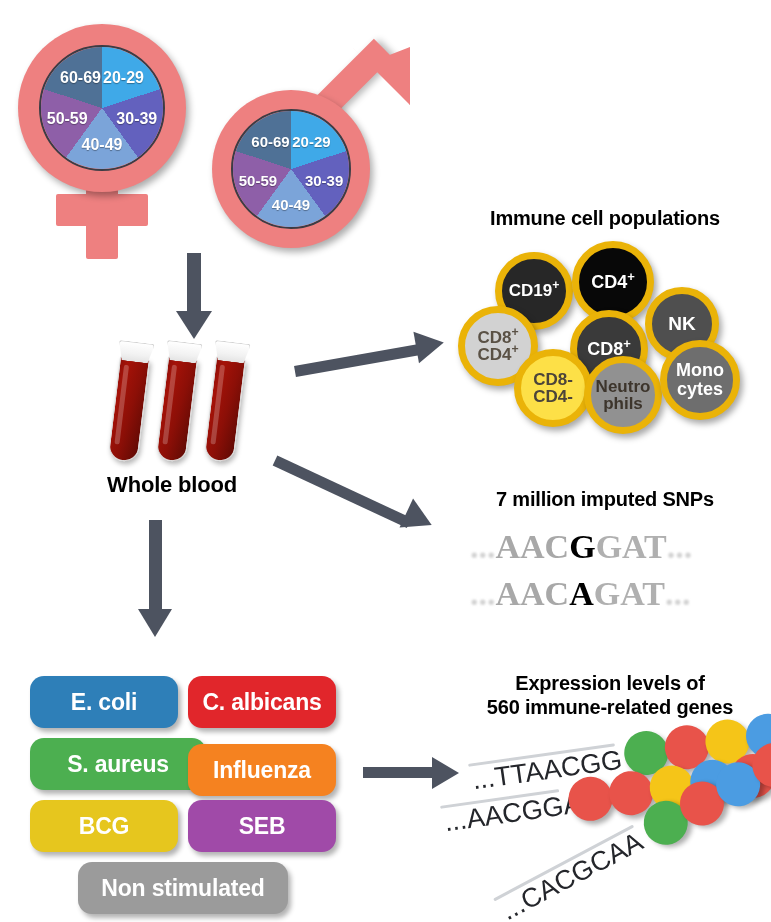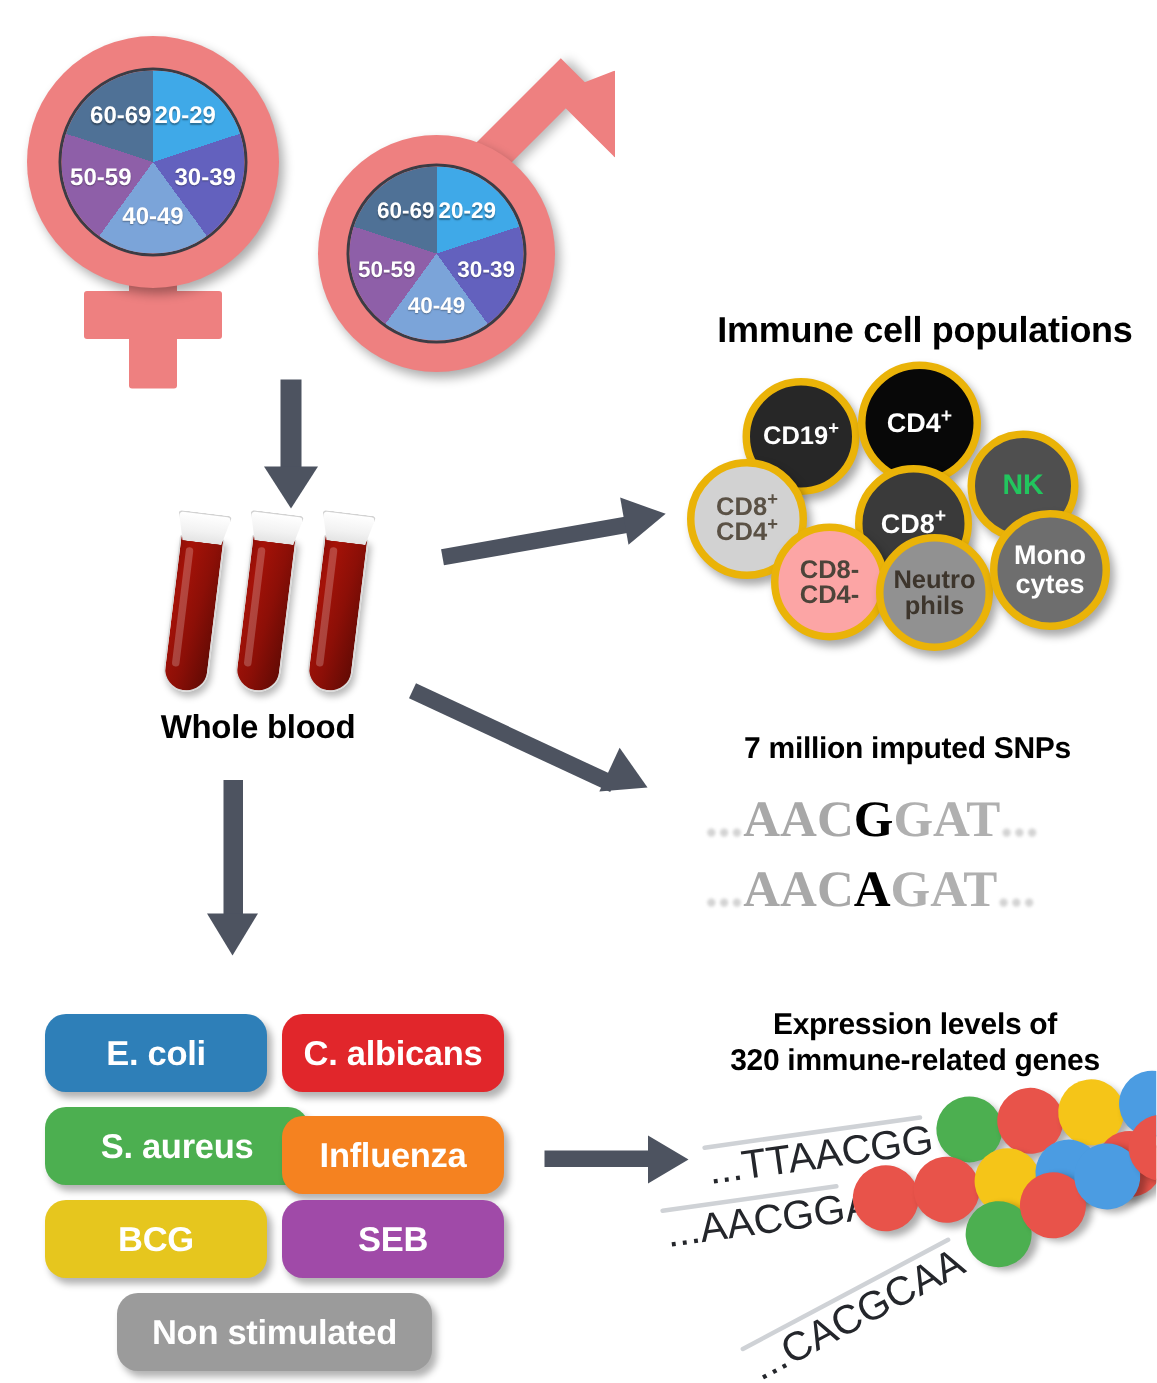--- a/index.html
+++ b/index.html
@@ -26,22 +26,21 @@
     text-align: center;
     line-height: 1.18;
     letter-spacing: -0.2px;
   }
   #title-1000 {
     left: 160px; top: 8px; width: 230px;
     font-size: 25px;
   }
   #title-immune {
     left: 455px; top: 207px; width: 300px;
-    font-size: 24px;
-    text-align: right;
+    font-size: 20px;
   }
   #title-snps {
     left: 460px; top: 488px; width: 290px;
     font-size: 20px;
   }
   #title-expression {
     left: 455px; top: 672px; width: 310px;
     font-size: 20px;
   }
   #label-whole-blood {
@@ -121,21 +120,21 @@
     border-bottom: none;
     box-sizing: border-box;
     border-radius: 3px 3px 0 0;
     clip-path: polygon(0% 0%, 100% 0%, 86% 100%, 14% 100%);
   }
 
   
   .cell {
     position: absolute;
     border-radius: 50%;
-    border: 5px solid #eab308;
+    border: 7px solid #eab308;
     box-sizing: border-box;
     display: flex;
     align-items: center;
     justify-content: center;
     text-align: center;
     font-weight: bold;
     line-height: 1.03;
     box-shadow: 3px 4px 6px rgba(0,0,0,0.34);
   }
   .cell sup { font-size: 0.72em; vertical-align: super; line-height: 0; }
@@ -292,24 +291,24 @@
       </div>
       <div class="cell" style="left: 572px; top: 241px; width: 82px; height: 82px; background: rgb(8, 8, 8); color: rgb(255, 255, 255); font-size: 18px;">
         <div>CD4<sup>+</sup></div>
       </div>
       <div class="cell" style="left: 458px; top: 306px; width: 80px; height: 80px; background: rgb(210, 210, 210); color: rgb(90, 81, 69); font-size: 17px;">
         <div>CD8<sup>+</sup><br>CD4<sup>+</sup></div>
       </div>
       <div class="cell" style="left: 570px; top: 310px; width: 78px; height: 78px; background: rgb(58, 58, 58); color: rgb(255, 255, 255); font-size: 18px;">
         <div>CD8<sup>+</sup></div>
       </div>
-      <div class="cell" style="left: 645px; top: 287px; width: 74px; height: 74px; background: rgb(79, 79, 79); color: #22c55e; font-size: 19px;">
+      <div class="cell" style="left: 645px; top: 287px; width: 74px; height: 74px; background: rgb(79, 79, 79); color: #ffffff; font-size: 19px;">
         <div>NK</div>
       </div>
-      <div class="cell" style="left: 514px; top: 349px; width: 78px; height: 78px; background: #fca5a5; color: rgb(76, 68, 58); font-size: 17px;">
+      <div class="cell" style="left: 514px; top: 349px; width: 78px; height: 78px; background: #fde047; color: rgb(76, 68, 58); font-size: 17px;">
         <div>CD8-<br>CD4-</div>
       </div>
       <div class="cell" style="left: 584px; top: 356px; width: 78px; height: 78px; background: rgb(145, 145, 145); color: rgb(61, 53, 44); font-size: 17px;">
         <div>Neutro<br>phils</div>
       </div>
       <div class="cell" style="left: 660px; top: 340px; width: 80px; height: 80px; background: rgb(110, 110, 110); color: rgb(255, 255, 255); font-size: 18px;">
         <div>Mono<br>cytes</div>
       </div>
     </div>
 
@@ -330,21 +329,21 @@
       <div class="stim" style="background: rgb(155, 155, 155); left: 48px; top: 186px; width: 210px; height: 52px;">Non stimulated</div>
     </div>
 
   <div style="position:absolute; left:363px; top:767px; width:72px; height:11px; background:#4D5360;"></div>
   <div style="position:absolute; left:432px; top:757px; width:0; height:0;
               border-top:16px solid transparent; border-bottom:16px solid transparent;
               border-left:27px solid #4D5360;"></div>
 
   <div class="abs heading" id="title-expression">
     <div>Expression levels of</div>
-    <div>320 immune-related genes</div>
+    <div>560 immune-related genes</div>
   </div>
 
   <div class="abs" id="strands-block" style="left:440px; top:730px; width:331px; height:190px;">
       <div class="strand" style="left: 28px; top: 26px; width: 300px; height: 44px; transform: rotate(-8deg);">
         <div class="strand-line" style="left: 2px; top: 8px; width: 148px;"></div>
         <div class="strand-text" style="left: 4px; top: 10px;">...TTAACGG</div>
         <div class="bead" style="width: 44px; height: 44px; left: 158px; top: 0px; background: rgb(76, 175, 80);"></div>
         <div class="bead" style="width: 44px; height: 44px; left: 199px; top: 0px; background: rgb(232, 83, 74);"></div>
         <div class="bead" style="width: 44px; height: 44px; left: 240px; top: 0px; background: rgb(245, 197, 24);"></div>
         <div class="bead" style="width: 44px; height: 44px; left: 281px; top: 0px; background: rgb(75, 156, 226);"></div>

